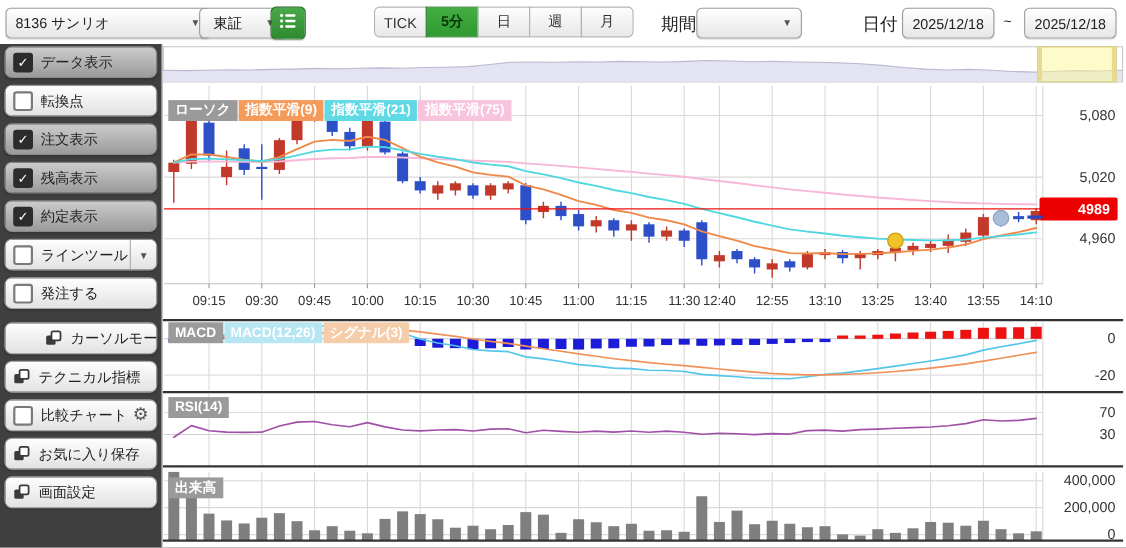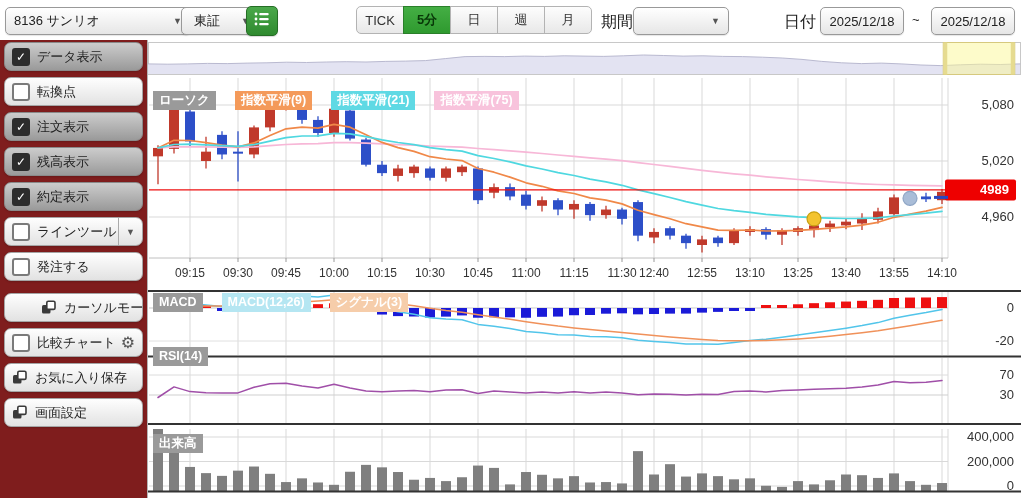--- a/index.html
+++ b/index.html
@@ -1,35 +1,35 @@
 <!DOCTYPE html>
 <html><head>
 <meta charset="utf-8">
 <style>
   html,body{margin:0;padding:0;background:#fff;}
   body{font-family:"Liberation Sans",sans-serif;}
-  .app{position:relative;width:1024px;height:498px;background:#7f1d1d;overflow:hidden;}
+  .app{position:relative;width:1024px;height:498px;background:#404040;overflow:hidden;}
 
   
   .topbar{position:absolute;left:0;top:0;width:1024px;height:40px;background:#fff;}
   .sel{position:absolute;display:flex;align-items:center;justify-content:space-between;
        padding:0 8px;border:1px solid #999;border-radius:5px;
        background:linear-gradient(#ffffff,#e6e6e6);font-size:13px;color:#222;
        box-shadow:0 1px 1px rgba(0,0,0,.10);cursor:default;}
   .sel .arr{color:#555;font-size:9px;margin-left:6px;}
   #symbol-select{left:5px;top:7px;width:168px;height:26px;}
   #market-select{left:181px;top:7px;width:56px;height:26px;padding-left:12px;}
   .green-btn{position:absolute;left:246px;top:6px;width:30px;height:28px;
        background:linear-gradient(#4aa84a,#2f8a2f);border:1px solid #256d25;border-radius:5px;
        display:flex;align-items:center;justify-content:center;box-shadow:0 1px 1px rgba(0,0,0,.15);}
   .seg{position:absolute;left:340px;top:6px;display:flex;}
   .sbt{width:48px;height:28px;border:1px solid #b3b3b3;margin-left:-1px;
        background:linear-gradient(#fdfdfd,#e8e8e8);font-size:13px;color:#333;
        display:flex;align-items:center;justify-content:center;box-sizing:border-box;}
-  .sbt:first-child{border-radius:5px 0 0 5px;margin-left:16px;}
+  .sbt:first-child{border-radius:5px 0 0 5px;margin-left:0;}
   .sbt:last-child{border-radius:0 5px 5px 0;}
   .sbt.sel-on{background:linear-gradient(#44ae44,#2f9a2f);border-color:#2a7f2a;color:#083808;font-weight:bold;}
   .tb-label{position:absolute;top:12px;font-size:16px;color:#222;}
   #period-label{left:601px;}
   #period-select{left:633px;top:7px;width:78px;height:26px;}
   #date-label{left:784px;}
   .date-box{position:absolute;top:7px;height:26px;width:82px;display:flex;align-items:center;justify-content:center;
        border:1px solid #999;border-radius:5px;background:linear-gradient(#ffffff,#e6e6e6);
        font-size:13px;color:#222;box-shadow:0 1px 1px rgba(0,0,0,.10);}
   #date-from{left:820px;}
@@ -51,24 +51,24 @@
   .winicon{width:16px;height:15px;margin-right:7px;flex:none;}
   .slbl{white-space:nowrap;}
   .split{margin-left:auto;border-left:1px solid #aaa;color:#555;font-size:9px;
          height:100%;display:flex;align-items:center;padding-left:7px;}
   .gear{margin-left:auto;font-size:16px;color:#555;line-height:1;}
 
   
   .chart{position:absolute;left:147px;top:40px;width:877px;height:458px;background:#fff;
          border-left:1px solid #b4b4b4;box-sizing:border-box;}
   .chart svg{position:absolute;left:0;top:0;font-family:"Liberation Sans",sans-serif;}
-  .legendrow{position:absolute;display:flex;gap:19px;z-index:5;}
+  .legendrow{position:absolute;display:flex;gap:1px;z-index:5;}
   #legend-main{left:5px;top:51px;}
   #legend-macd{left:5px;top:253px;}
-  #legend-rsi{left:5px;top:307px;}
+  #legend-rsi{left:5px;top:321px;}
   #legend-vol{left:5px;top:394px;}
   .badge{color:#fff;font-size:12.5px;font-weight:bold;padding:2px 6px;line-height:1.2;white-space:nowrap;}
 </style>
 </head>
 <body>
 
 <div class="app">
 
   <div class="topbar">
     <div class="sel" id="symbol-select">
@@ -138,20 +138,27 @@
       <div class="sbtn">
         <span class="cb"></span>
         <span class="slbl">発注する</span>
       </div>
       <div class="sbtn gap">
         <span class="winicon"><svg width="16" height="15" viewBox="0 0 16 15">
             <rect x="1" y="5" width="8.5" height="8.5" rx="1.5" fill="#3a3a3a"></rect>
             <rect x="5.8" y="1.2" width="8.2" height="8.2" rx="1.5" fill="#fff" stroke="#3a3a3a" stroke-width="1.6"></rect>
           </svg></span>
         <span class="slbl">カーソルモード</span>
+      </div>
+      <div class="sbtn">
+        <span class="winicon"><svg width="16" height="15" viewBox="0 0 16 15">
+            <rect x="1" y="5" width="8.5" height="8.5" rx="1.5" fill="#3a3a3a"></rect>
+            <rect x="5.8" y="1.2" width="8.2" height="8.2" rx="1.5" fill="#fff" stroke="#3a3a3a" stroke-width="1.6"></rect>
+          </svg></span>
+        <span class="slbl">テクニカル指標</span>
       </div>
       <div class="sbtn">
         <span class="cb"></span>
         <span class="slbl">比較チャート</span>
         <span class="gear">⚙</span>
       </div>
       <div class="sbtn">
         <span class="winicon"><svg width="16" height="15" viewBox="0 0 16 15">
             <rect x="1" y="5" width="8.5" height="8.5" rx="1.5" fill="#3a3a3a"></rect>
             <rect x="5.8" y="1.2" width="8.2" height="8.2" rx="1.5" fill="#fff" stroke="#3a3a3a" stroke-width="1.6"></rect>

